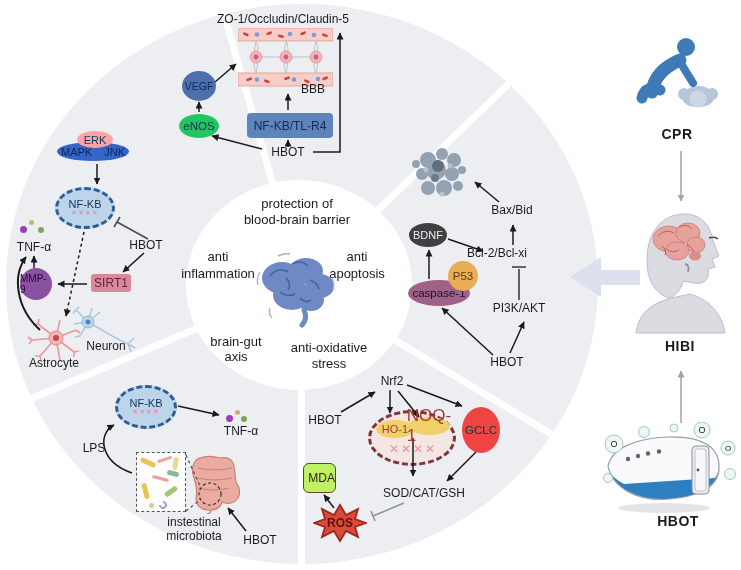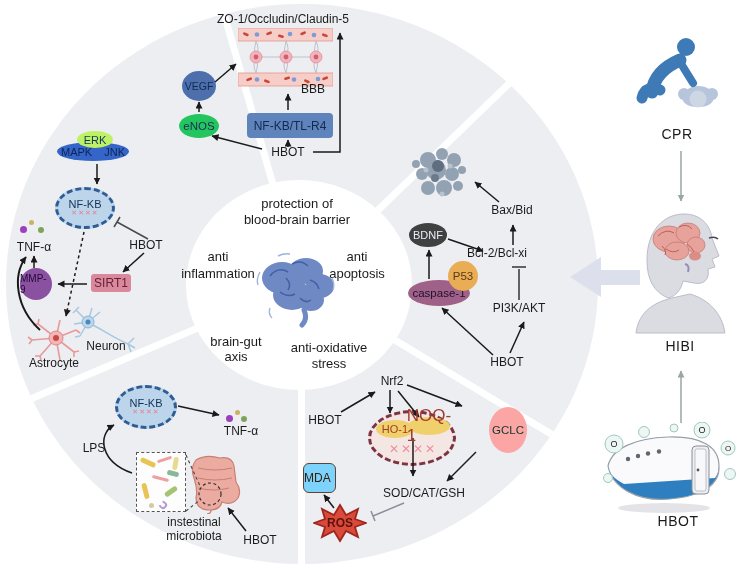--- a/index.html
+++ b/index.html
@@ -2,33 +2,33 @@
 <html><head>
 <meta charset="utf-8">
 <style>
   html,body{margin:0;padding:0;background:#fff}
   .canvas{position:relative;width:741px;height:570px;background:#ffffff;font-family:"Liberation Sans",sans-serif;overflow:hidden}
   .ring{position:absolute;left:6px;top:4px;width:592px;height:560px;border-radius:50%;background:#edeef2;overflow:hidden}
   .divider{position:absolute;left:292px;top:280px;width:7px;height:300px;background:#ffffff;transform-origin:50% 0}
   .centerCircle{position:absolute;left:186px;top:180px;width:226px;height:210px;border-radius:50%;background:#ffffff}
   .lbl{position:absolute;transform:translate(-50%,-50%);font-size:12px;color:#1b1b1b;white-space:nowrap;text-align:center;line-height:1.12}
   .lbl.c13{font-size:13px}
-  .lbl.bold{font-weight:normal;font-size:14px;letter-spacing:.5px}
+  .lbl.bold{font-weight:bold;font-size:14px;letter-spacing:.5px}
   .node{position:absolute;display:flex;align-items:center;justify-content:center;box-sizing:border-box}
   .ell{border-radius:50%}
   .nfkbEll{flex-direction:column;background:#bcd5ea;border:3px dashed #2e5d95;border-radius:50%;line-height:.95}
   .nfkbEll .t{font-size:11px;font-weight:normal;color:#143058}
   .nfkbEll .d{font-size:7px;color:#e87f93;letter-spacing:1px}
   .dot{position:absolute;border-radius:50%}
   .overlay{position:absolute;left:0;top:0;pointer-events:none}
   .absvg{position:absolute}
   svg text{font-family:"Liberation Sans",sans-serif}
   .bactbox{position:absolute;left:136px;top:452px;width:50px;height:60px;border:1.5px dashed #555;box-sizing:border-box;background:#fdfdfd}
   .bactbox span{position:absolute;display:block}
-  .mda{position:absolute;left:303px;top:463px;width:33px;height:30px;background:#7dd3fc;border:1.5px solid #5f4433;border-radius:6px;display:flex;align-items:center;justify-content:flex-start;font-size:12px;color:#33210f;box-sizing:border-box}
+  .mda{position:absolute;left:303px;top:463px;width:33px;height:30px;background:#bef264;border:1.5px solid #5f4433;border-radius:6px;display:flex;align-items:center;justify-content:flex-end;font-size:12px;color:#33210f;box-sizing:border-box}
   .nucleus{position:absolute;left:368px;top:410px;width:88px;height:56px;background:#f4e6e2;border:3px dashed #7c3344;border-radius:50%;box-sizing:border-box}
 </style>
 </head>
 <body>
 
 <div class="canvas">
 
   <div class="ring">
     <div class="divider" style="transform:rotate(0deg)"></div>
     <div class="divider" style="transform:rotate(67deg)"></div>
@@ -124,21 +124,21 @@
     <span style="font-size:10.5px;color:#0f2a55">VEGF</span>
   </div>
   <div class="node ell" style="left:179px;top:114px;width:40px;height:24px;background:#22c55e">
     <span style="font-size:11.5px;color:#1c2f55">eNOS</span>
   </div>
   <div class="node" style="left:247px;top:113px;width:86px;height:25px;background:#5f84bb;border-radius:4px">
     <span style="font-size:12px;color:#122a52">NF-KB/TL-R4</span>
   </div>
   <div class="lbl" style="left:288px;top:153px">HBOT</div>
 
-  <div class="node ell" style="left:77px;top:131px;width:36px;height:17px;background:#bef264;z-index:2">
+  <div class="node ell" style="left:77px;top:131px;width:36px;height:17px;background:#fca5a5;z-index:2">
     <span style="font-size:11px;color:#12365c">ERK</span>
   </div>
   <div class="node ell" style="left:57px;top:142px;width:72px;height:19px;background:#3565c8;gap:12px;z-index:1">
     <span style="font-size:11px;color:#0d2555">MAPK</span>
     <span style="font-size:11px;color:#0d2555">JNK</span>
   </div>
   <div class="node nfkbEll" style="left:55px;top:187px;width:60px;height:42px">
     <span class="t">NF-KB</span>
     <span class="d">✕✕✕✕</span>
   </div>
@@ -257,21 +257,21 @@
   <div class="lbl" style="left:392px;top:382px">Nrf2</div>
   <div class="lbl" style="left:325px;top:421px">HBOT</div>
   <div class="nucleus"></div>
   <div class="node ell" style="left:376px;top:420px;width:38px;height:18px;background:#f0d06a;z-index:2">
     <span style="font-size:11px;color:#a13b30">HO-1</span>
   </div>
   <div class="node ell" style="left:408px;top:417px;width:42px;height:18px;background:#f0d06a;z-index:2">
     <span style="font-size:17px;color:#a13b30">NOQ-1</span>
   </div>
   <div class="lbl" style="left:413px;top:450px;font-size:12px;color:#ee8f9f;letter-spacing:2px">✕✕✕✕</div>
-  <div class="node ell" style="left:489px;top:407px;width:38px;height:46px;background:#fca5a5">
+  <div class="node ell" style="left:462px;top:407px;width:38px;height:46px;background:#ef4444">
     <span style="font-size:11.5px;color:#12372c">GCLC</span>
   </div>
   <div class="lbl" style="left:424px;top:494px">SOD/CAT/GSH</div>
   <div class="mda">
     <span>MDA</span>
   </div>
   <svg class="absvg" style="left:313px;top:503px" width="54" height="40" viewBox="0 0 54 40">
     <polygon points="27,2 33,12 45,6 42,16 53,20 42,24 45,34 33,28 27,38 21,28 9,34 12,24 1,20 12,16 9,6 21,12" fill="#d84a3a" stroke="#a1251c" stroke-width="1.8"></polygon>
     <text x="27" y="24" text-anchor="middle" font-size="12" font-weight="bold" fill="#5f120c">ROS</text>
   </svg>

